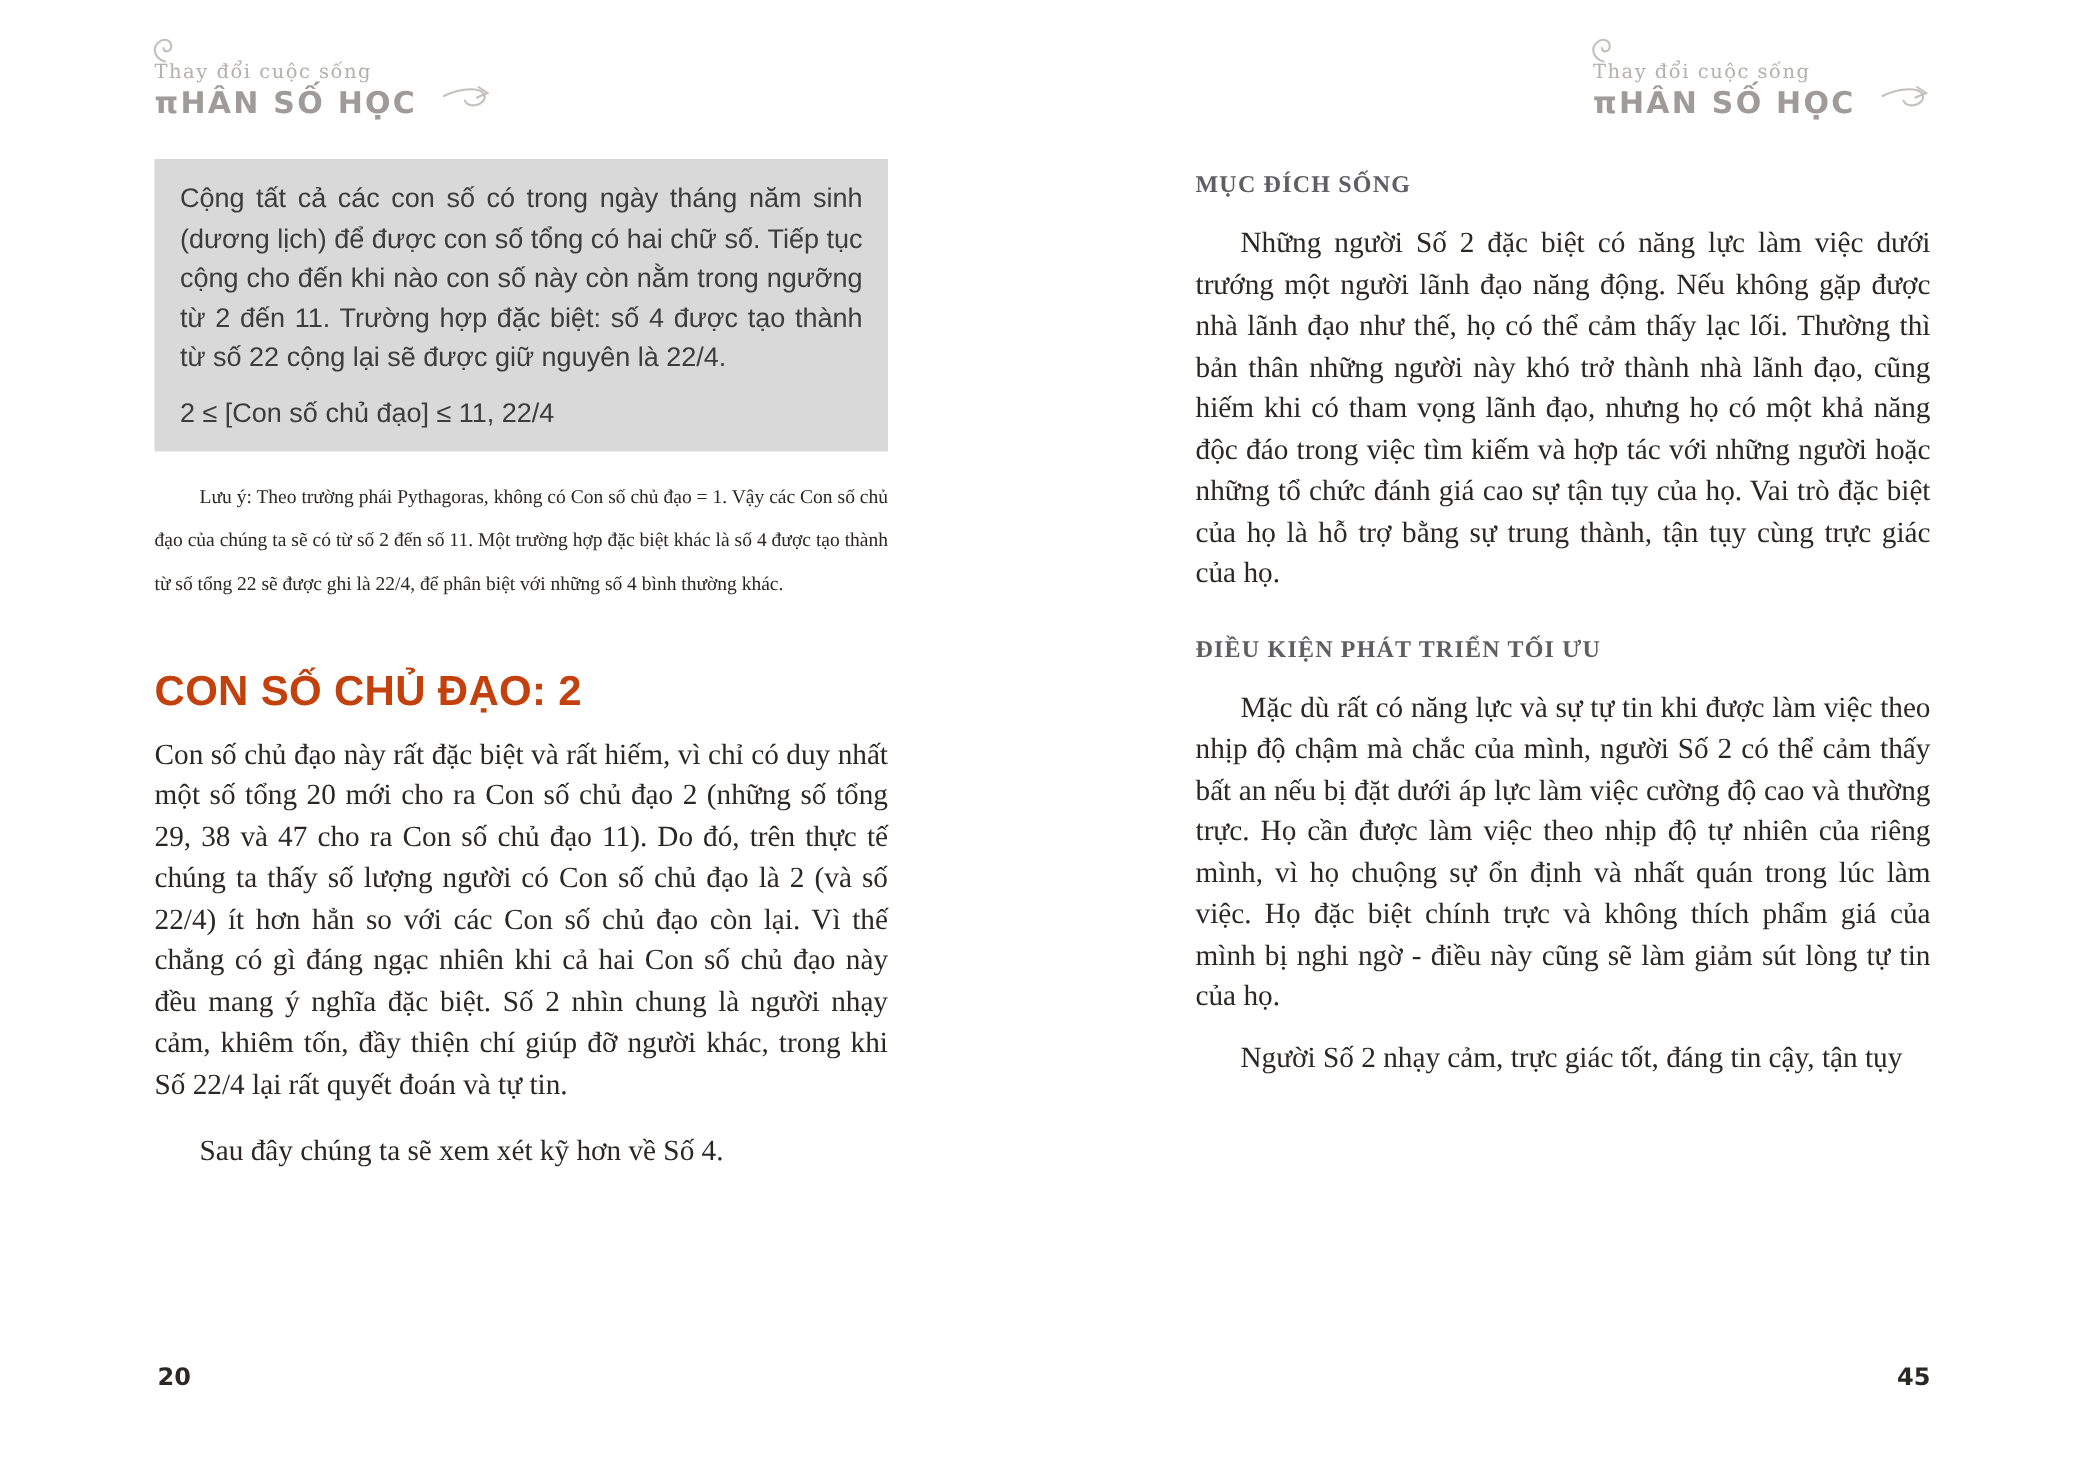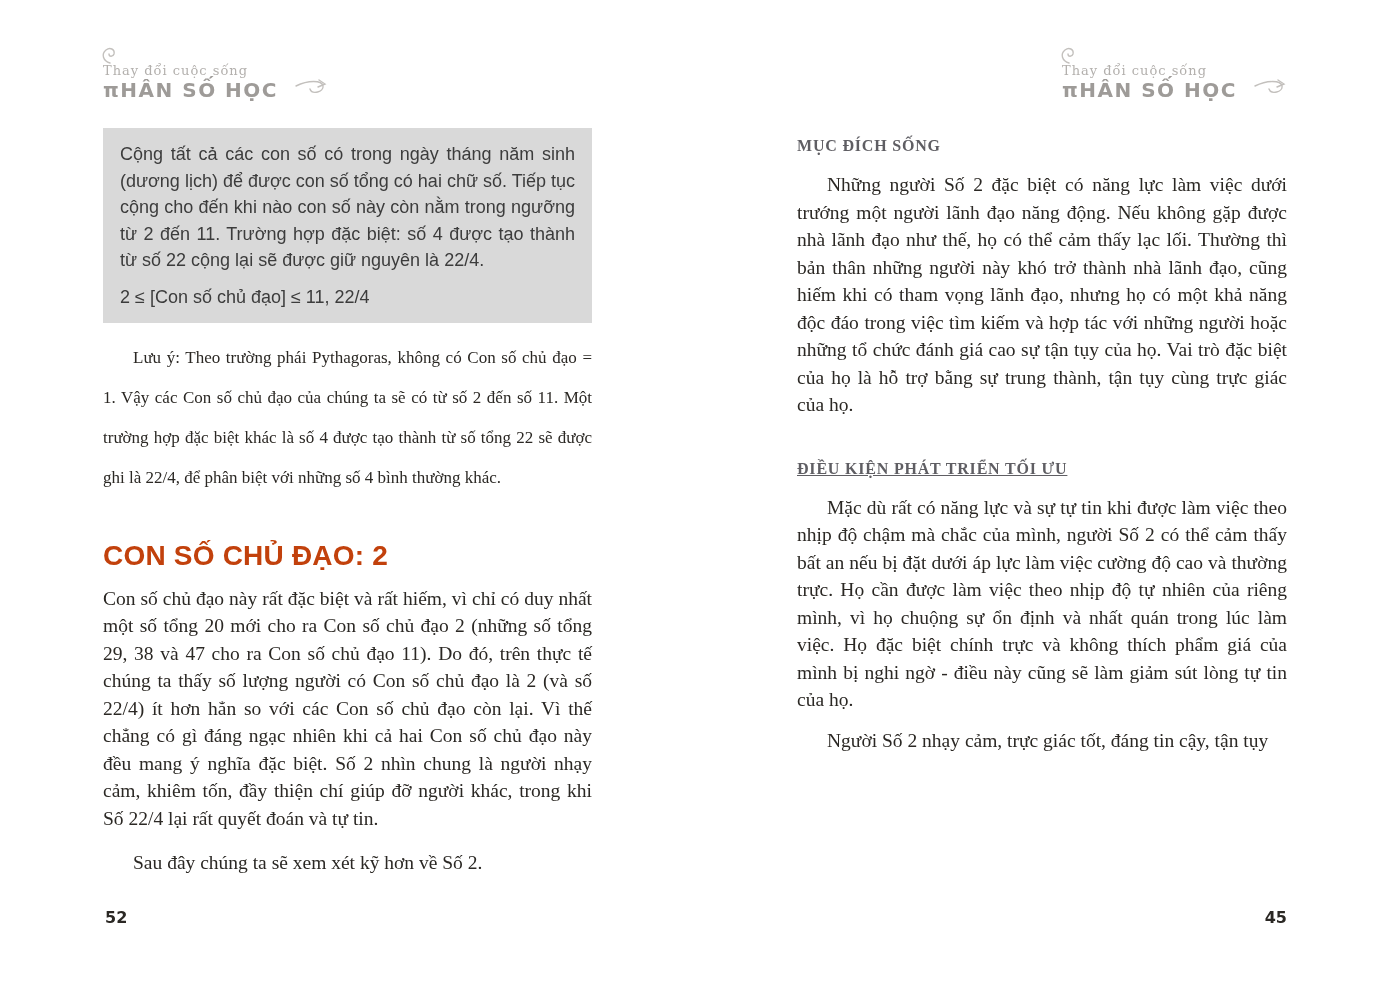--- a/index.html
+++ b/index.html
@@ -8,21 +8,21 @@
     background:#ffffff;
     font-family:"Liberation Serif", serif;
     color:#2b2824;
     overflow:hidden;
   }
   .page{position:absolute;top:0;height:983px;}
   .page-left{left:103px;width:489px;}
   .page-right{left:797px;width:490px;}
 
   
-  .logo-row{padding-top:64px;display:flex;}
+  .logo-row{padding-top:42px;display:flex;}
   .logo-row.right{justify-content:flex-end;}
   .logo{position:relative;display:inline-block;}
   .flourish{position:absolute;top:-18px;left:-4px;}
   .logo-tagline{
     font-family:"DejaVu Serif", serif;
     font-size:13px;color:#b3b0ad;letter-spacing:1px;
     line-height:14px;
   }
   .logo-brand-row{display:flex;align-items:center;gap:16px;}
   .logo-brand{
@@ -40,21 +40,21 @@
     color:#3c3c3c;
   }
   .info-box-text{
     margin:0;font-size:18px;line-height:26.5px;text-align:justify;
   }
   .info-box-formula{
     margin:12px 0 0 0;font-size:18px;line-height:22px;
   }
   .note-para{
     margin:15px 0 0 0;
-    font-size:17px;line-height:40px;text-align:justify;
+    font-size:13px;line-height:29px;text-align:justify;
     text-indent:30px;
   }
   .main-heading{
     margin:42px 0 0 0;
     font-family:"Liberation Sans", sans-serif;
     font-size:28px;font-weight:bold;color:#c2410c;
     letter-spacing:0.2px;line-height:32px;
   }
   .body-para{
     margin:13px 0 0 0;
@@ -63,21 +63,21 @@
   .body-para.indent{text-indent:30px;}
   .body-para.last{margin-top:17px;}
 
   
   .section-heading{
     margin:32px 0 0 0;
     font-family:"Liberation Serif", serif;
     font-size:16px;font-weight:bold;color:#5f5e63;
     letter-spacing:0.8px;line-height:24px;
   }
-  .section-heading.later{margin-top:38px;text-decoration:underline;}
+  .section-heading.later{margin-top:25px;}
 
   
   .page-num{
     position:absolute;top:908px;
     font-family:"DejaVu Sans", sans-serif;
     font-size:16px;font-weight:bold;color:#2b2824;
   }
   .page-num.left{left:2px;}
   .page-num.right{right:0;}
 </style>
@@ -105,23 +105,23 @@
   <div class="info-box">
     <p class="info-box-text">Cộng tất cả các con số có trong ngày tháng năm sinh (dương lịch) để được con số tổng có hai chữ số. Tiếp tục cộng cho đến khi nào con số này còn nằm trong ngưỡng từ 2 đến 11. Trường hợp đặc biệt: số 4 được tạo thành từ số 22 cộng lại sẽ được giữ nguyên là 22/4.</p>
     <p class="info-box-formula">2 ≤ [Con số chủ đạo] ≤ 11, 22/4</p>
   </div>
 
   <p class="note-para">Lưu ý: Theo trường phái Pythagoras, không có Con số chủ đạo = 1. Vậy các Con số chủ đạo của chúng ta sẽ có từ số 2 đến số 11. Một trường hợp đặc biệt khác là số 4 được tạo thành từ số tổng 22 sẽ được ghi là 22/4, để phân biệt với những số 4 bình thường khác.</p>
 
   <h1 class="main-heading">CON SỐ CHỦ ĐẠO: 2</h1>
 
   <p class="body-para">Con số chủ đạo này rất đặc biệt và rất hiếm, vì chỉ có duy nhất một số tổng 20 mới cho ra Con số chủ đạo 2 (những số tổng 29, 38 và 47 cho ra Con số chủ đạo 11). Do đó, trên thực tế chúng ta thấy số lượng người có Con số chủ đạo là 2 (và số 22/4) ít hơn hẳn so với các Con số chủ đạo còn lại. Vì thế chẳng có gì đáng ngạc nhiên khi cả hai Con số chủ đạo này đều mang ý nghĩa đặc biệt. Số 2 nhìn chung là người nhạy cảm, khiêm tốn, đầy thiện chí giúp đỡ người khác, trong khi Số 22/4 lại rất quyết đoán và tự tin.</p>
-  <p class="body-para indent last">Sau đây chúng ta sẽ xem xét kỹ hơn về Số 2.</p>
+  <p class="body-para indent last">Sau đây chúng ta sẽ xem xét kỹ hơn về Số 4.</p>
 
-  <div class="page-num left">52</div>
+  <div class="page-num left">20</div>
 </div>
 
 <div class="page page-right">
 
   <div class="logo-row right">
     <div class="logo">
       <svg class="flourish" width="22" height="20" viewBox="0 0 22 20">
         <path d="M11 17 C 4 15 2 8 7 4 C 11 1 16 3 15 8 C 14 11 10 11 10 8" fill="none" stroke="#c3c0bd" stroke-width="1.4" stroke-linecap="round"></path>
       </svg>
       <div class="logo-tagline">Thay đổi cuộc sống</div>

